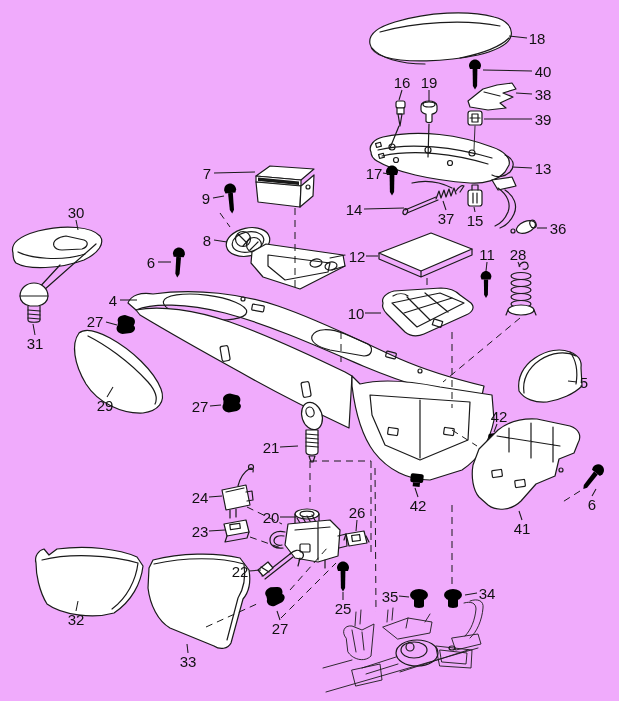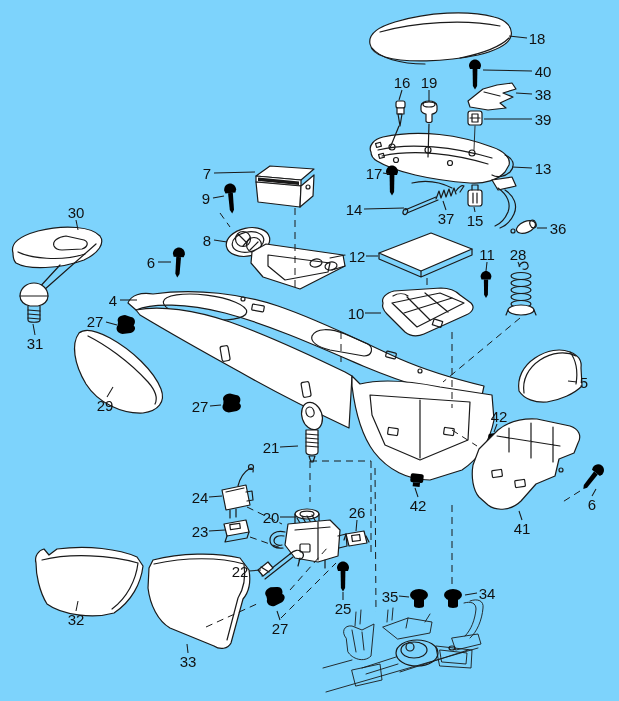--- a/index.html
+++ b/index.html
@@ -1,16 +1,16 @@
 <!DOCTYPE html>
 <html><head>
 <meta charset="utf-8">
 <style>
   html,body{margin:0;padding:0;background:#ffffff;}
-  .stage{position:relative;width:619px;height:701px;background:#7dd3fc;overflow:hidden;}
+  .stage{position:relative;width:619px;height:701px;background:#f0abfc;overflow:hidden;}
   svg{display:block;}
   .part path,.part ellipse,.part rect,.part circle,.part line,.part polyline{
     fill:none;stroke:#1a1a1a;stroke-width:1.2;stroke-linejoin:round;stroke-linecap:round;
   }
   .part .fill{fill:#ffffff;}
   .part .dark{fill:#1a1a1a;stroke:none;}
   .thin path,.thin line{stroke-width:0.9;}
   .dash line, line.dash{stroke:#1a1a1a;stroke-width:1;stroke-dasharray:7 5;fill:none;}
   .leader{stroke:#1a1a1a;stroke-width:1.05;}
   .callout-label{

